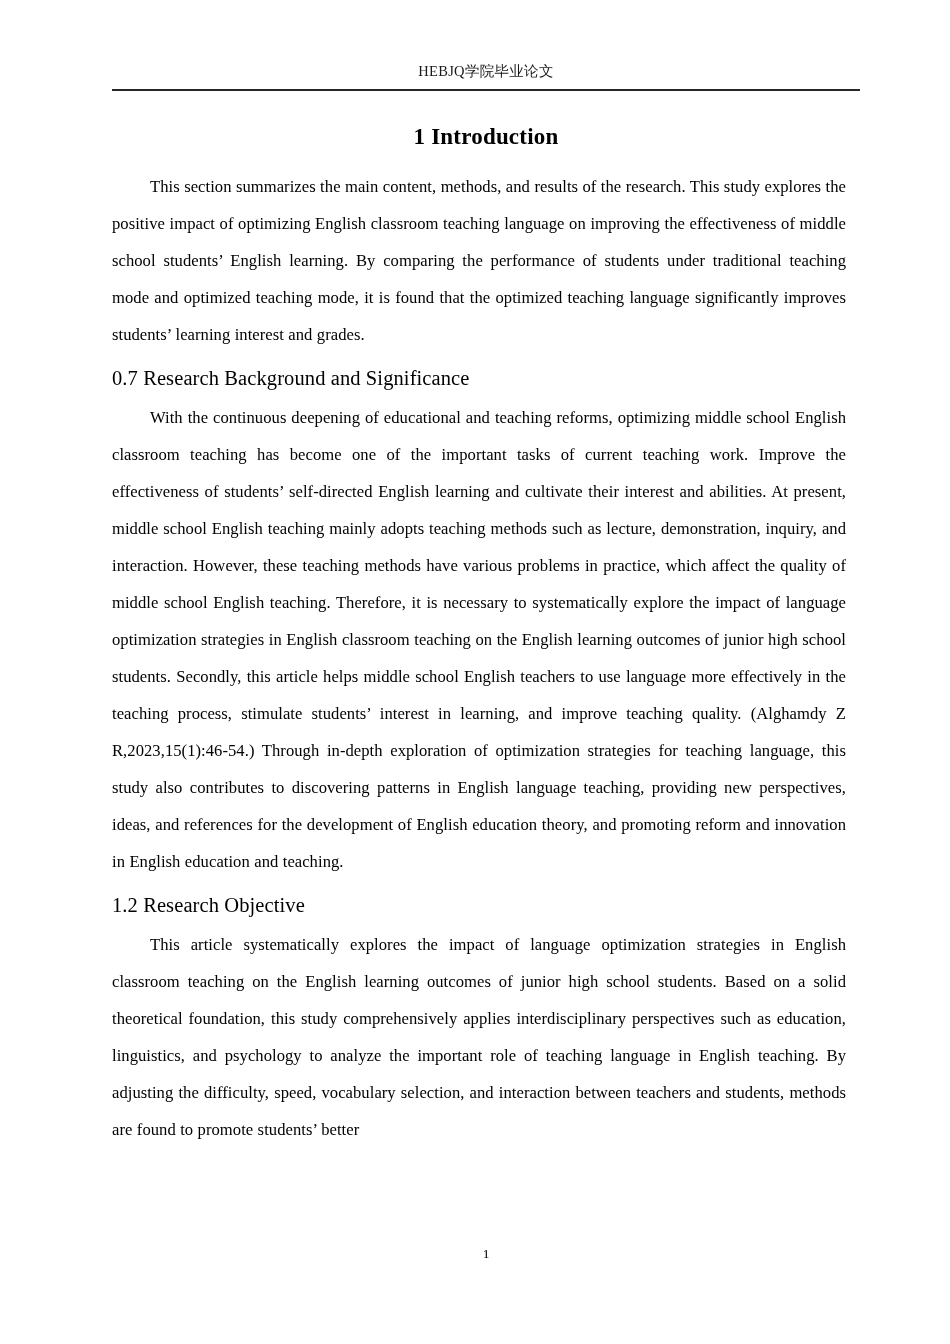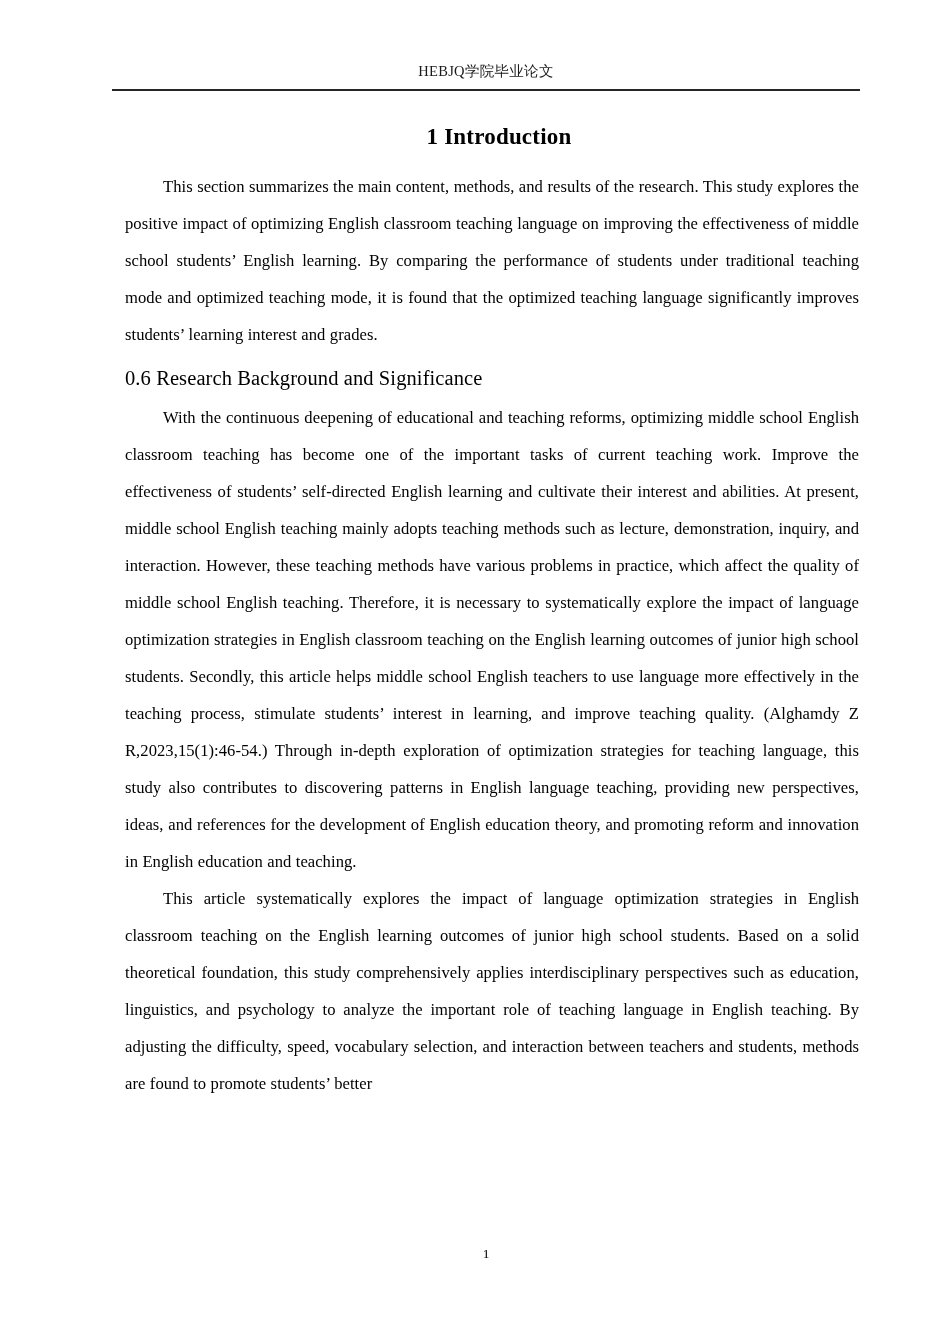--- a/index.html
+++ b/index.html
@@ -45,21 +45,21 @@
     left: 112px;
     width: 748px;
     height: 0;
     border-top: 2px solid #262626;
   }
 
   
   .content {
     position: absolute;
     top: 108px;
-    left: 125px;
+    left: 112px;
     width: 748px;
   }
 
   .doc-title {
     font-size: 23px;
     font-weight: bold;
     text-align: center;
     line-height: 34px;
     margin: 12px 0 14px 0;
     letter-spacing: 0.2px;
@@ -110,24 +110,25 @@
     <span class="header-text">HEBJQ学院毕业论文</span>
   </div>
   <div class="header-rule"></div>
 
   <div class="content">
 
     <h1 class="doc-title">1 Introduction</h1>
 
     <p class="body-text">This section summarizes the main content, methods, and results of the research. This study explores the positive impact of optimizing English classroom teaching language on improving the effectiveness of middle school students’ English learning. By comparing the performance of students under traditional teaching mode and optimized teaching mode, it is found that the optimized teaching language significantly improves students’ learning interest and grades.</p>
 
-    <h2 class="section-heading">0.6 Research Background and Significance</h2>
+    <h2 class="section-heading">0.7 Research Background and Significance</h2>
 
     <p class="body-text">With the continuous deepening of educational and teaching reforms, optimizing middle school English classroom teaching has become one of the important tasks of current teaching work. Improve the effectiveness of students’ self-directed English learning and cultivate their interest and abilities. At present, middle school English teaching mainly adopts teaching methods such as lecture, demonstration, inquiry, and interaction. However, these teaching methods have various problems in practice, which affect the quality of middle school English teaching. Therefore, it is necessary to systematically explore the impact of language optimization strategies in English classroom teaching on the English learning outcomes of junior high school students. Secondly, this article helps middle school English teachers to use language more effectively in the teaching process, stimulate students’ interest in learning, and improve teaching quality. (Alghamdy Z R,2023,15(1):46-54.) Through in-depth exploration of optimization strategies for teaching language, this study also contributes to discovering patterns in English language teaching, providing new perspectives, ideas, and references for the development of English education theory, and promoting reform and innovation in English education and teaching.</p>
 
+    <h2 class="section-heading">1.2 Research Objective</h2>
 
     <p class="body-text tight">This article systematically explores the impact of language optimization strategies in English classroom teaching on the English learning outcomes of junior high school students. Based on a solid theoretical foundation, this study comprehensively applies interdisciplinary perspectives such as education, linguistics, and psychology to analyze the important role of teaching language in English teaching. By adjusting the difficulty, speed, vocabulary selection, and interaction between teachers and students, methods are found to promote students’ better</p>
 
   </div>
 
   <div class="page-number">1</div>
 
 </div>
 
 </body></html>

